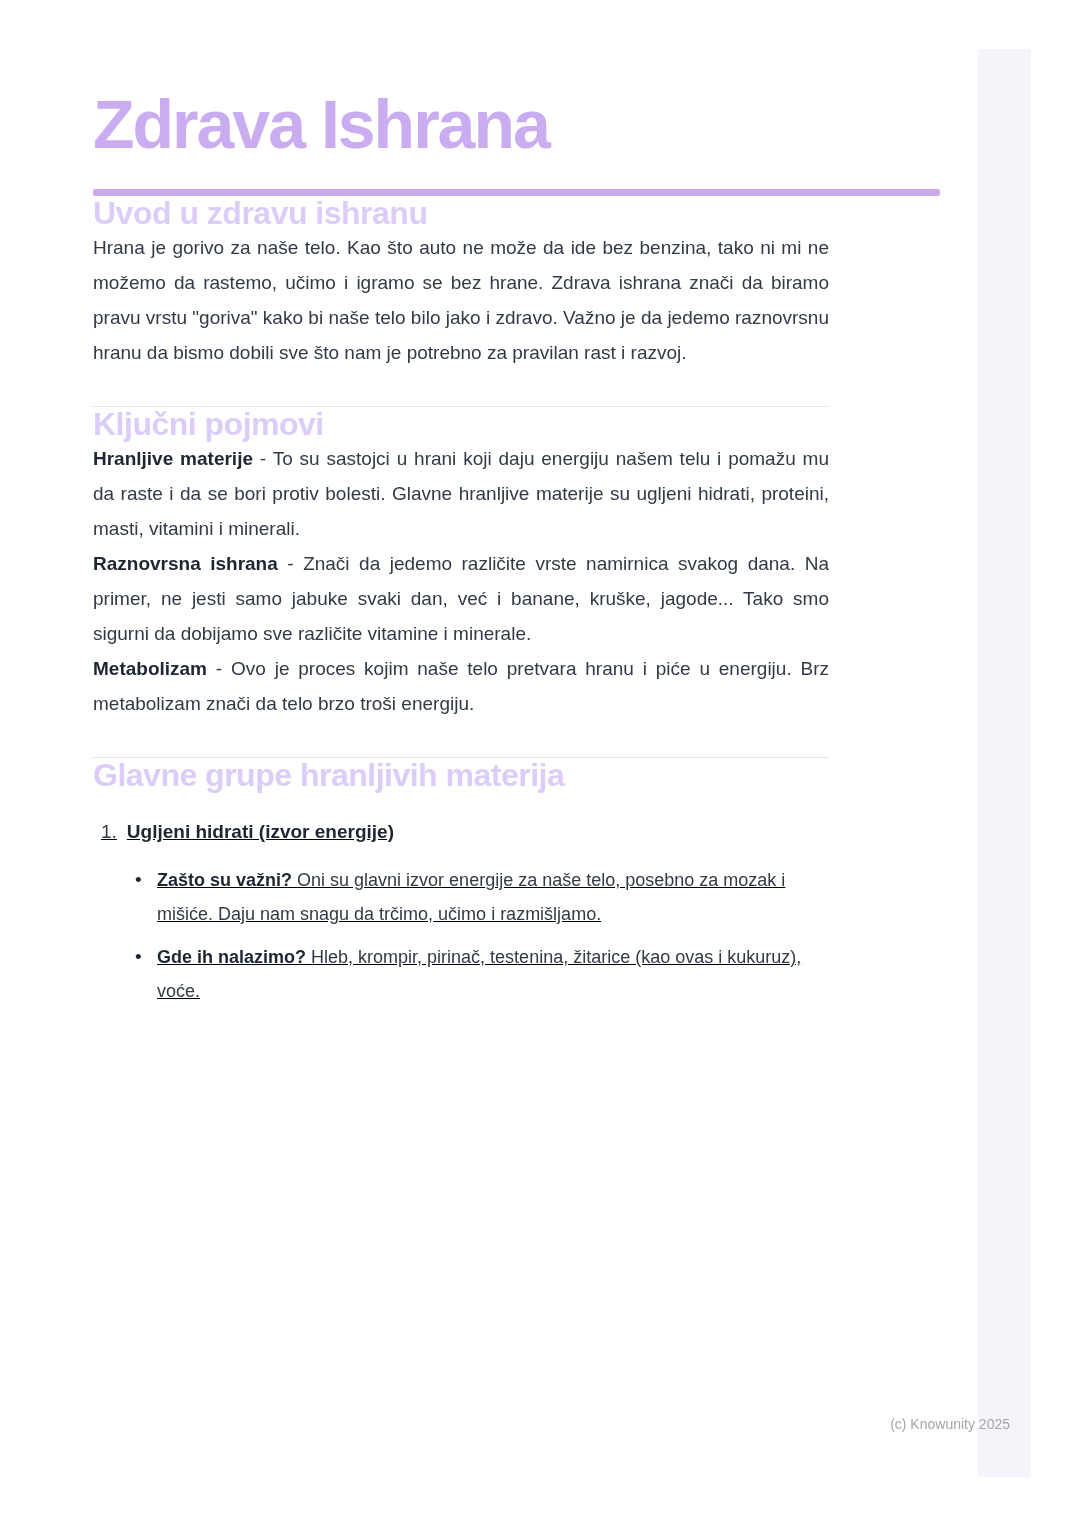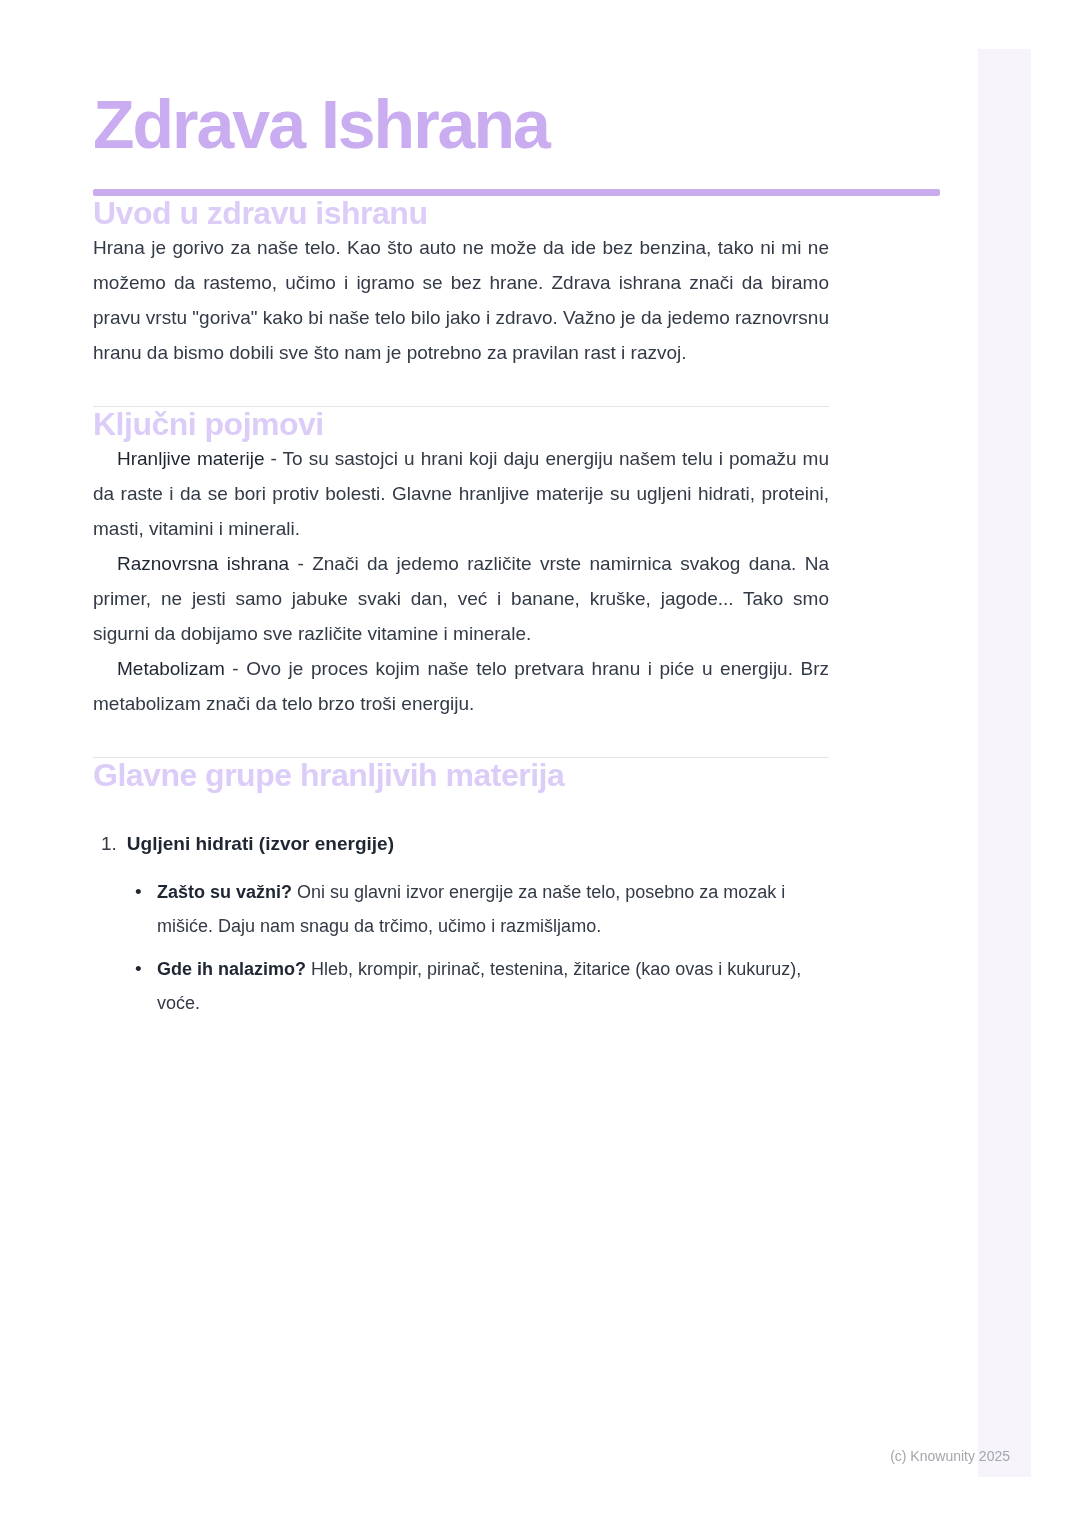--- a/index.html
+++ b/index.html
@@ -54,33 +54,32 @@
   .h2-2 { margin-top: 33px; }
   .h2-3 { margin-top: 33px; }
   p.body {
     margin: 0;
     font-size: 19px;
     line-height: 35px;
     color: var(--body_text, #323a46);
     text-align: justify;
   }
   p.body .lead {
-    font-weight: 400;
+    font-weight: 700;
     color: var(--bold_text, #1e2632);
-    margin-left: 24px;
   }
   .after-heading { margin-top: 24px; }
   .para-gap { margin-top: 28px; }
   hr.divider {
     border: none;
     border-top: 1px solid var(--divider, #e5e5e8);
     margin: 36px 0 0 0;
     width: 736px;
   }
-  .olist { margin-top: 34px; }
+  .olist { margin-top: 22px; text-decoration: underline; }
   .olist-item {
     font-size: 19px;
     line-height: 35px;
     color: var(--body_text, #323a46);
     padding-left: 8px;
   }
   .olist-item .num { margin-right: 10px; }
   .olist-item .item-label {
     font-weight: 700;
     color: var(--bold_text, #1e2632);
@@ -106,21 +105,21 @@
     top: 0;
     font-size: 19px;
     color: var(--bold_text, #1e2632);
   }
   ul.bullets .lead {
     font-weight: 700;
     color: var(--bold_text, #1e2632);
   }
   .footer {
     position: absolute;
-    top: 1448px;
+    top: 1416px;
     right: 70px;
     font-size: 14px;
     color: var(--footer_text, #a5a5ad);
     z-index: 3;
   }
 </style>
 </head>
 <body>
 
 <div class="side-strip"></div>

